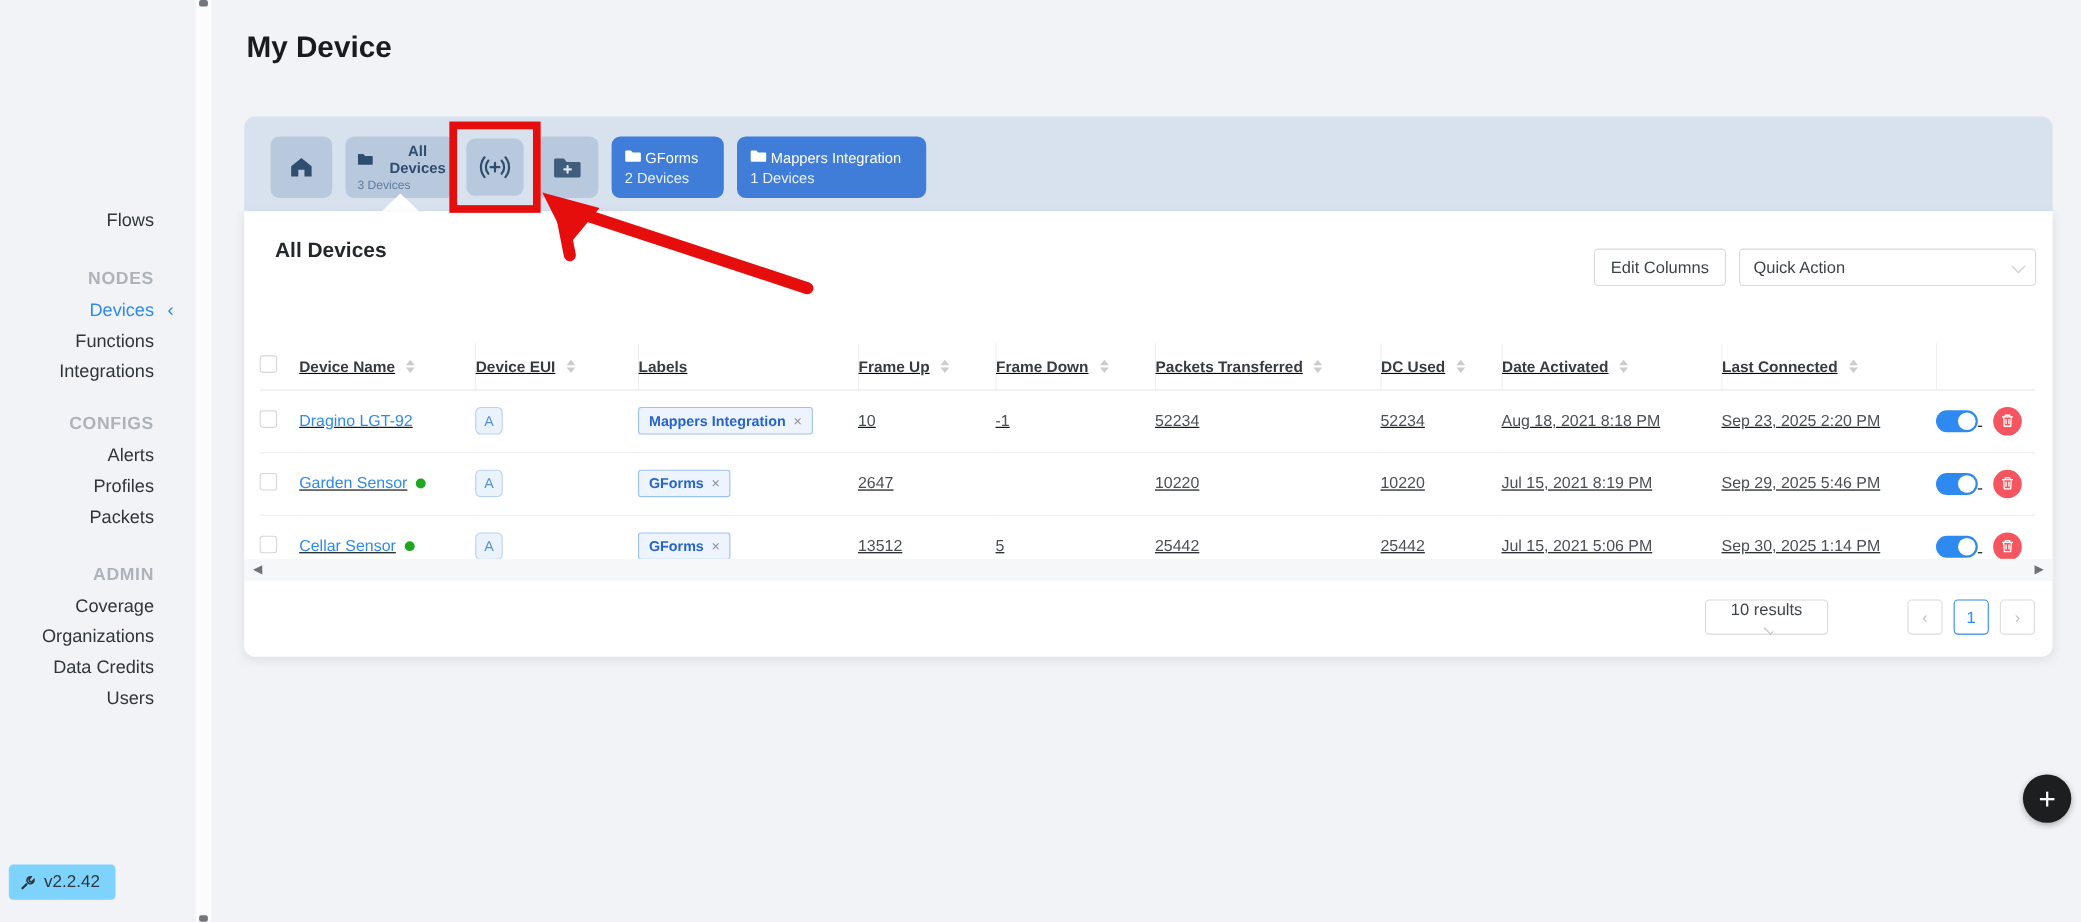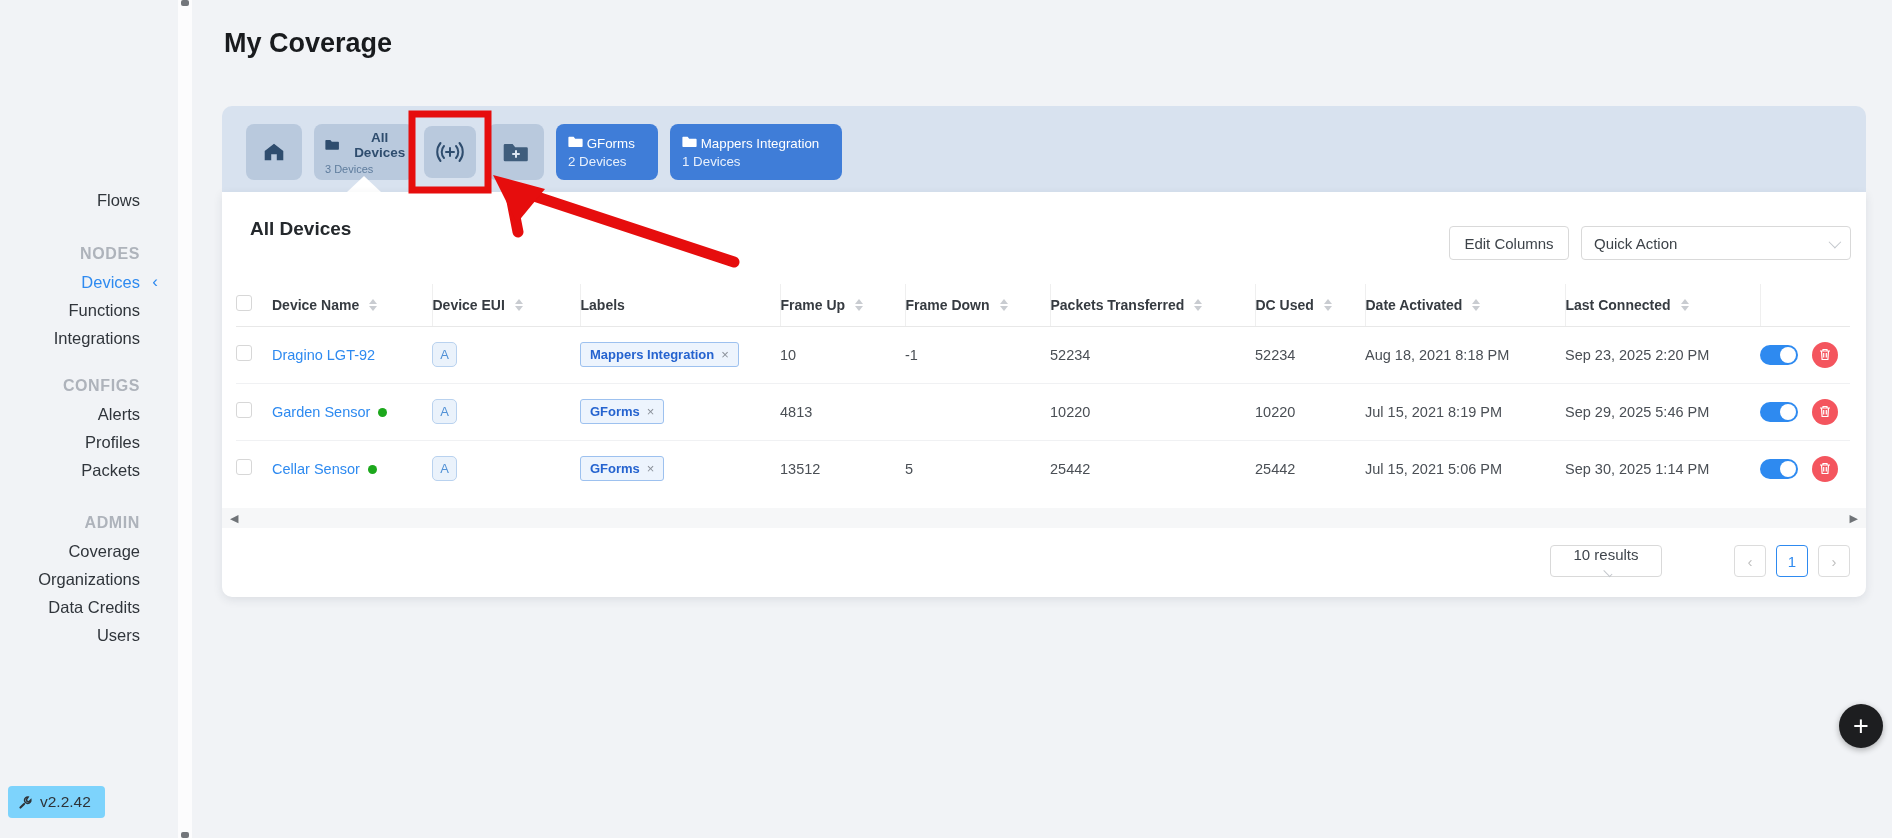--- a/index.html
+++ b/index.html
@@ -39,21 +39,21 @@
 
   
   .card { position:absolute; left:222px; top:192px; width:1644px; height:405px; background:#ffffff; border-radius:0 0 10px 10px; box-shadow:0 3px 10px rgba(40,50,70,.10); }
   .card-heading { position:absolute; left:28px; top:26px; font-size:19px; font-weight:bold; color:#24282c; }
   .btn-outline { position:absolute; background:#fff; border:1px solid #d9d9d9; border-radius:4px; font-size:15px; color:#3d4349; font-family:"Liberation Sans",sans-serif; cursor:pointer;margin-left:15px; }
   .edit-columns { left:1212px; top:34px; width:120px; height:34px; }
   .quick-action { left:1344px; top:34px; width:270px; height:34px; display:flex; align-items:center; justify-content:space-between; padding:0 12px 0 12px; }
   .chev-down { width:9px; height:9px; border-right:1.6px solid #c3c7cc; border-bottom:1.6px solid #c3c7cc; transform:rotate(45deg) translateY(-2px); }
 
   
-  table.devices { position:absolute; left:14px; top:92px; width:1614px; border-collapse:collapse; table-layout:fixed; }
+  table.devices { position:absolute; left:14px; top:120px; width:1614px; border-collapse:collapse; table-layout:fixed;text-decoration:underline; }
   th { height:42px; text-align:left; font-size:14px; font-weight:bold; color:#363b41; border-bottom:1px solid #e8e8e8; border-right:1px solid #efefef; vertical-align:middle; }
   th:last-child, th.no-right { border-right:none; }
   .th-inner { display:flex; align-items:center; gap:10px; padding-right:8px; }
   td { height:57px; font-size:14.5px; color:#4a4f55; vertical-align:middle; }
   tbody tr { border-top:1px solid #f0f1f3; }
   tbody tr:first-child { border-top:none; }
   .sort { display:inline-flex; flex-direction:column; gap:2px; cursor:pointer; }
   .sort i { display:block; width:0; height:0; border-left:4px solid transparent; border-right:4px solid transparent; }
   .sort .up { border-bottom:5px solid #c9ccd1; }
   .sort .dn { border-top:5px solid #c9ccd1; }
@@ -120,21 +120,21 @@
         <path d="M6.5 9.5 L2.6 13.4" stroke="#2e3338" stroke-width="2.2" stroke-linecap="round"></path>
       </svg>
       <span>v2.2.42</span>
     </div>
   </aside>
   <div class="scroll-strip">
     <span class="scroll-thumb" style="top:0"></span>
     <span class="scroll-thumb" style="bottom:0"></span>
   </div>
 
-  <h1 class="page-title">My Coverage</h1>
+  <h1 class="page-title">My Device</h1>
 
   <div class="tabbar">
     <button class="tb-btn tb-home">
       <svg class="icon" width="26" height="26" viewBox="0 0 28 28">
         <polygon points="14,5 24,13 24,23 17,23 17,16.5 11,16.5 11,23 4,23 4,13" fill="#2f4d6e"></polygon>
       </svg>
     </button>
     <button class="tb-btn tb-tab">
       <span class="tab-top">
         <svg class="icon" width="15" height="13" viewBox="0 0 19 16">
@@ -316,21 +316,21 @@
           </td>
         </tr>
         <tr>
           <td><span class="checkbox"></span></td>
           <td><a class="dev-link">Garden Sensor</a><span class="dot"></span></td>
           <td><span class="eui-badge">A</span></td>
           <td><span class="chip">
                 <span>GForms</span>
                 <span class="x">×</span>
               </span></td>
-          <td>4813</td>
+          <td>2647</td>
           <td></td>
           <td>10220</td>
           <td>10220</td>
           <td>Jul 15, 2021 8:19 PM</td>
           <td>Sep 29, 2025 5:46 PM</td>
           <td class="actions-cell">
             <span class="toggle"><span class="knob"></span></span>
             <button class="trash-btn">
               <svg width="12" height="13" viewBox="0 0 12 13">
                   <g stroke="#fff" stroke-width="1.2" fill="none">

